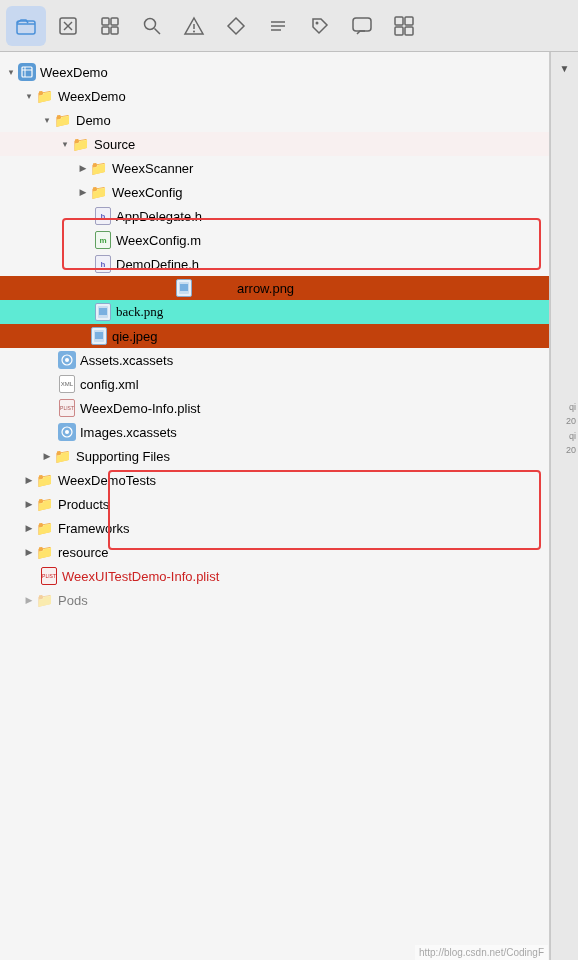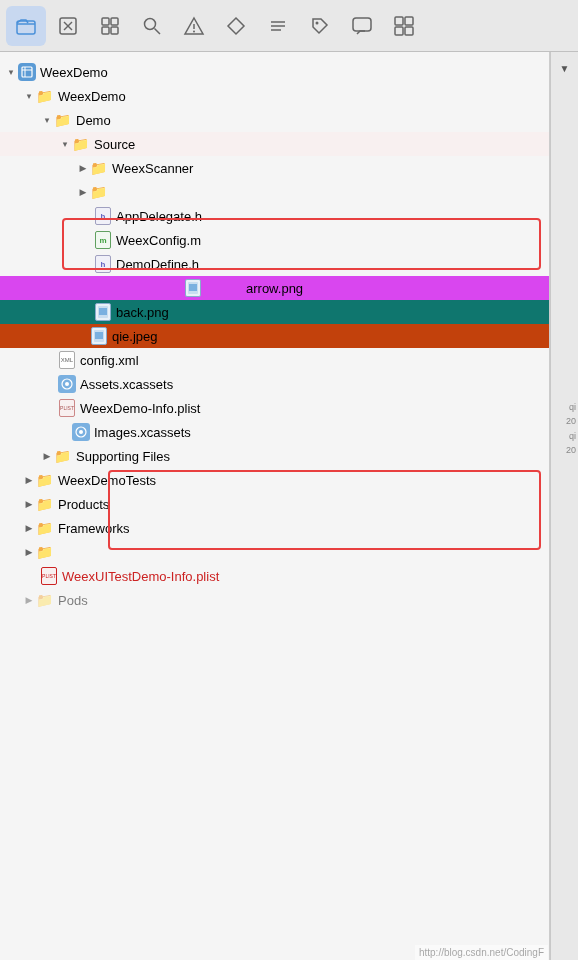--- a/index.html
+++ b/index.html
@@ -345,20 +345,21 @@
       <span class="indent" style="width:72px;"></span>
       <span class="arrow">▶</span>
       <span class="icon folder-yellow">📁</span>
       <span class="label">WeexScanner</span>
     </div>
 
     <div class="tree-item" style="padding-left:4px;">
       <span class="indent" style="width:72px;"></span>
       <span class="arrow">▶</span>
       <span class="icon folder-yellow">📁</span>
+      <span class="label">WeexConfig</span>
     </div>
 
     <div class="tree-item" style="padding-left:4px;">
       <span class="indent" style="width:90px;"></span>
       <span class="arrow" style="width:0;"></span>
       <span class="icon">
         <div class="file-icon-h">h</div>
       </span>
       <span class="label">AppDelegate.h</span>
     </div>
@@ -374,35 +375,35 @@
 
     <div class="tree-item" style="padding-left:4px;">
       <span class="indent" style="width:90px;"></span>
       <span class="arrow" style="width:0;"></span>
       <span class="icon">
         <div class="file-icon-h">h</div>
       </span>
       <span class="label">DemoDefine.h</span>
     </div>
 
-    <div class="tree-item" style="padding-left:14px; background:#d946ef;gap:40px;">
+    <div class="tree-item" style="padding-left:5px; background:#c2410c;gap:40px;">
       <span class="indent" style="width:90px;"></span>
       <span class="arrow" style="width:0;"></span>
       <span class="icon">
         <div class="file-icon-img">
           <svg width="12" height="14" viewBox="0 0 12 14">
               <rect x="1" y="1" width="10" height="12" rx="1" fill="#c8ddf0"></rect>
               <rect x="2" y="3" width="8" height="7" fill="#7ab0e0"></rect>
             </svg>
         </div>
       </span>
       <span class="label">arrow.png</span>
     </div>
 
-    <div class="tree-item" style="padding-left:4px; background:#0f766e;">
+    <div class="tree-item" style="padding-left:4px; background:#5eead4;font-family:Liberation Serif, serif;">
       <span class="indent" style="width:90px;"></span>
       <span class="arrow" style="width:0;"></span>
       <span class="icon">
         <div class="file-icon-img">
           <svg width="12" height="14" viewBox="0 0 12 14">
               <rect x="1" y="1" width="10" height="12" rx="1" fill="#c8ddf0"></rect>
               <rect x="2" y="3" width="8" height="7" fill="#7ab0e0"></rect>
             </svg>
         </div>
       </span>
@@ -420,49 +421,49 @@
             </svg>
         </div>
       </span>
       <span class="label">qie.jpeg</span>
     </div>
 
     <div class="tree-item" style="padding-left:4px;">
       <span class="indent" style="width:54px;"></span>
       <span class="arrow" style="width:0;"></span>
       <span class="icon">
-        <div class="file-icon-generic" style="font-size:6px; color:#666;">XML</div>
-      </span>
-      <span class="label">config.xml</span>
-    </div>
-
-    <div class="tree-item" style="padding-left:4px;">
-      <span class="indent" style="width:54px;"></span>
-      <span class="arrow" style="width:0;"></span>
-      <span class="icon">
         <div class="xcassets-icon">
           <svg width="14" height="14" viewBox="0 0 14 14">
               <circle cx="7" cy="7" r="5" fill="none" stroke="white" stroke-width="1.2"></circle>
               <circle cx="7" cy="7" r="2" fill="white"></circle>
             </svg>
         </div>
       </span>
       <span class="label">Assets.xcassets</span>
     </div>
 
     <div class="tree-item" style="padding-left:4px;">
       <span class="indent" style="width:54px;"></span>
       <span class="arrow" style="width:0;"></span>
       <span class="icon">
+        <div class="file-icon-generic" style="font-size:6px; color:#666;">XML</div>
+      </span>
+      <span class="label">config.xml</span>
+    </div>
+
+    <div class="tree-item" style="padding-left:4px;">
+      <span class="indent" style="width:54px;"></span>
+      <span class="arrow" style="width:0;"></span>
+      <span class="icon">
         <div class="file-icon-plist" style="font-size:5px;">PLIST</div>
       </span>
       <span class="label">WeexDemo-Info.plist</span>
     </div>
 
-    <div class="tree-item" style="padding-left:18px;justify-content:space-between;">
+    <div class="tree-item" style="padding-left:4px;justify-content:space-between;">
       <span class="indent" style="width:54px;"></span>
       <span class="arrow" style="width:0;"></span>
       <span class="icon">
         <div class="xcassets-icon">
           <svg width="14" height="14" viewBox="0 0 14 14">
               <circle cx="7" cy="7" r="5" fill="none" stroke="white" stroke-width="1.2"></circle>
               <circle cx="7" cy="7" r="2" fill="white"></circle>
             </svg>
         </div>
       </span>
@@ -494,20 +495,21 @@
       <span class="indent" style="width:18px;"></span>
       <span class="arrow">▶</span>
       <span class="icon folder-yellow">📁</span>
       <span class="label">Frameworks</span>
     </div>
 
     <div class="tree-item" style="padding-left:4px;">
       <span class="indent" style="width:18px;"></span>
       <span class="arrow">▶</span>
       <span class="icon folder-yellow">📁</span>
+      <span class="label">resource</span>
     </div>
 
     <div class="tree-item" style="padding-left:4px;">
       <span class="indent" style="width:36px;"></span>
       <span class="arrow" style="width:0;"></span>
       <span class="icon">
         <div class="file-icon-plist" style="font-size:5px; border-color:#cc2222; color:#cc2222;">PLIST</div>
       </span>
       <span class="label label-red">WeexUITestDemo-Info.plist</span>
     </div>

